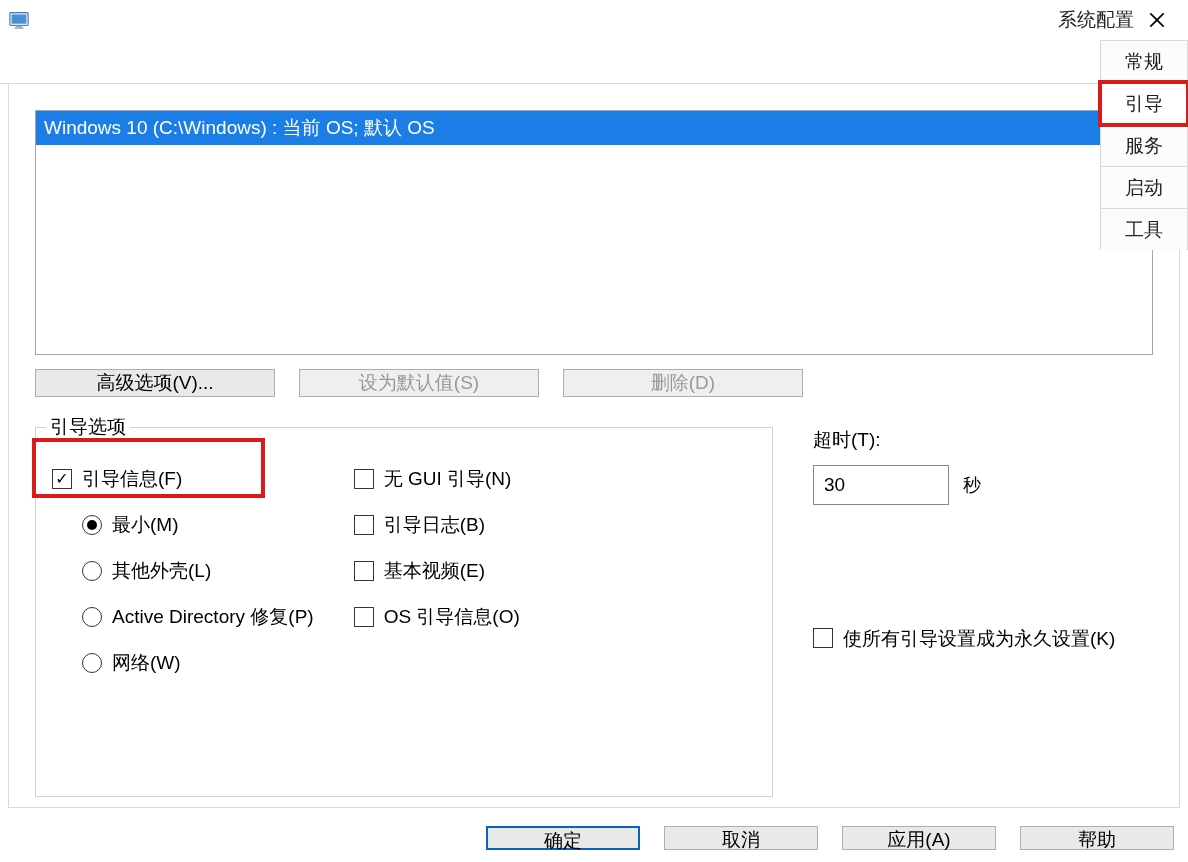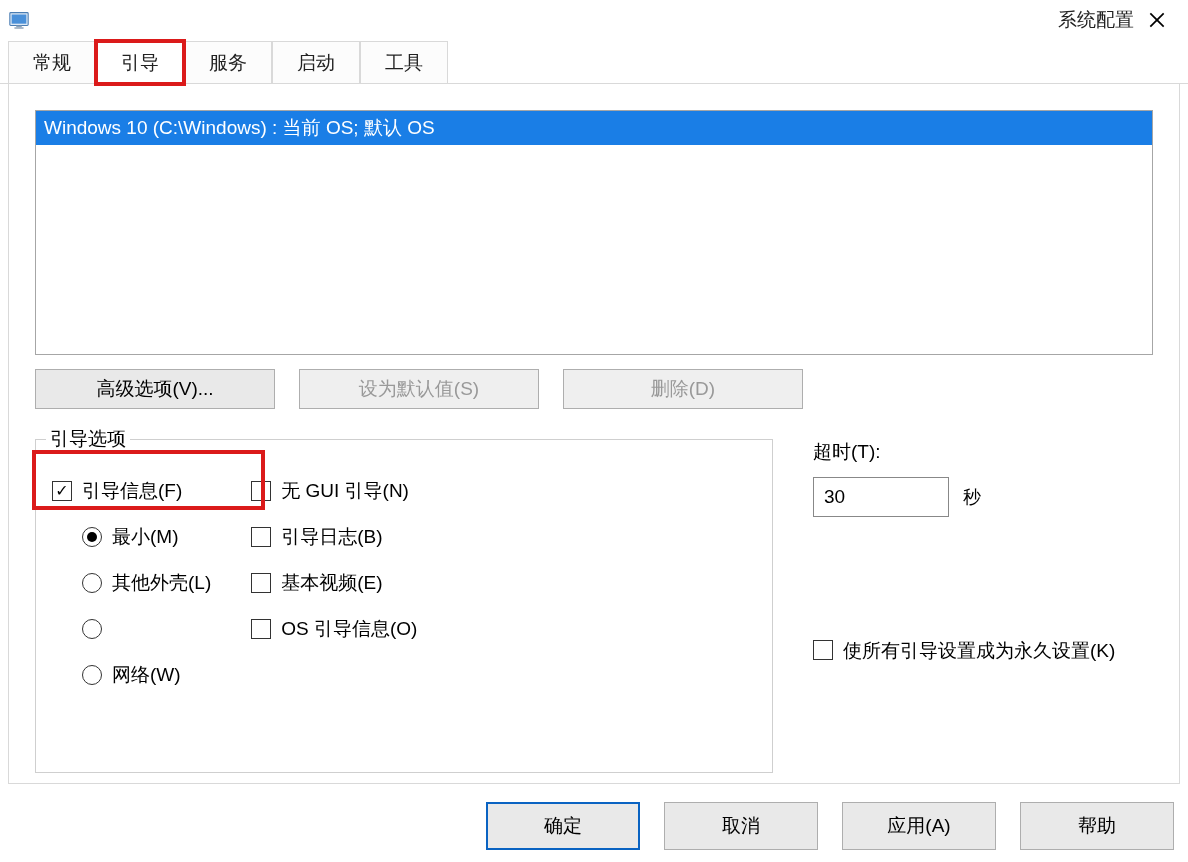--- a/index.html
+++ b/index.html
@@ -50,20 +50,21 @@
       cursor: pointer;
     }
     
     .tab-strip {
       display: flex;
       align-items: flex-end;
       padding-left: 8px;
       height: 44px;
       border-bottom: 1px solid #d9d9d9;
       position: relative;
+      flex-direction: column;
     }
     .tab {
       padding: 8px 24px 7px 24px;
       font-size: 19px;
       border: 1px solid #d9d9d9;
       border-bottom: none;
       background: #fff;
       margin-right: 0;
       cursor: pointer;
       position: relative;
@@ -103,21 +104,21 @@
       padding: 4px 8px;
       font-size: 19px;
     }
     .btn-row {
       display: flex;
       gap: 24px;
       margin-top: 14px;
     }
     .btn {
       width: 240px;
-      height: 40px;
+      height: 28px;
       border: 1px solid #aeaeae;
       background: #e9e9e9;
       font-size: 19px;
       cursor: pointer;
       font-family: inherit;
     }
     .btn:disabled {
       color: #999;
       background: #efefef;
       cursor: default;
@@ -226,21 +227,21 @@
     
     .dialog-buttons {
       display: flex;
       justify-content: flex-end;
       gap: 24px;
       padding: 18px 14px 12px 0;
       background: #fff;
     }
     .dlg-btn {
       width: 154px;
-      height: 48px;
+      height: 24px;
       border: 1px solid #aeaeae;
       background: #e9e9e9;
       font-size: 19px;
       cursor: pointer;
       font-family: inherit;
     }
     .dlg-btn.default {
       border: 2px solid #0a63c2;
       background: #e9e9e9;
     }
@@ -304,20 +305,21 @@
             <div class="opt-row radio-row">
               <span class="rad selected"></span>
               <span>最小(M)</span>
             </div>
             <div class="opt-row radio-row">
               <span class="rad"></span>
               <span>其他外壳(L)</span>
             </div>
             <div class="opt-row radio-row">
               <span class="rad"></span>
+              <span>Active Directory 修复(P)</span>
             </div>
             <div class="opt-row radio-row">
               <span class="rad"></span>
               <span>网络(W)</span>
             </div>
           </div>
 
           <div class="opts-col">
             <div class="opt-row">
               <span class="chk"></span>

